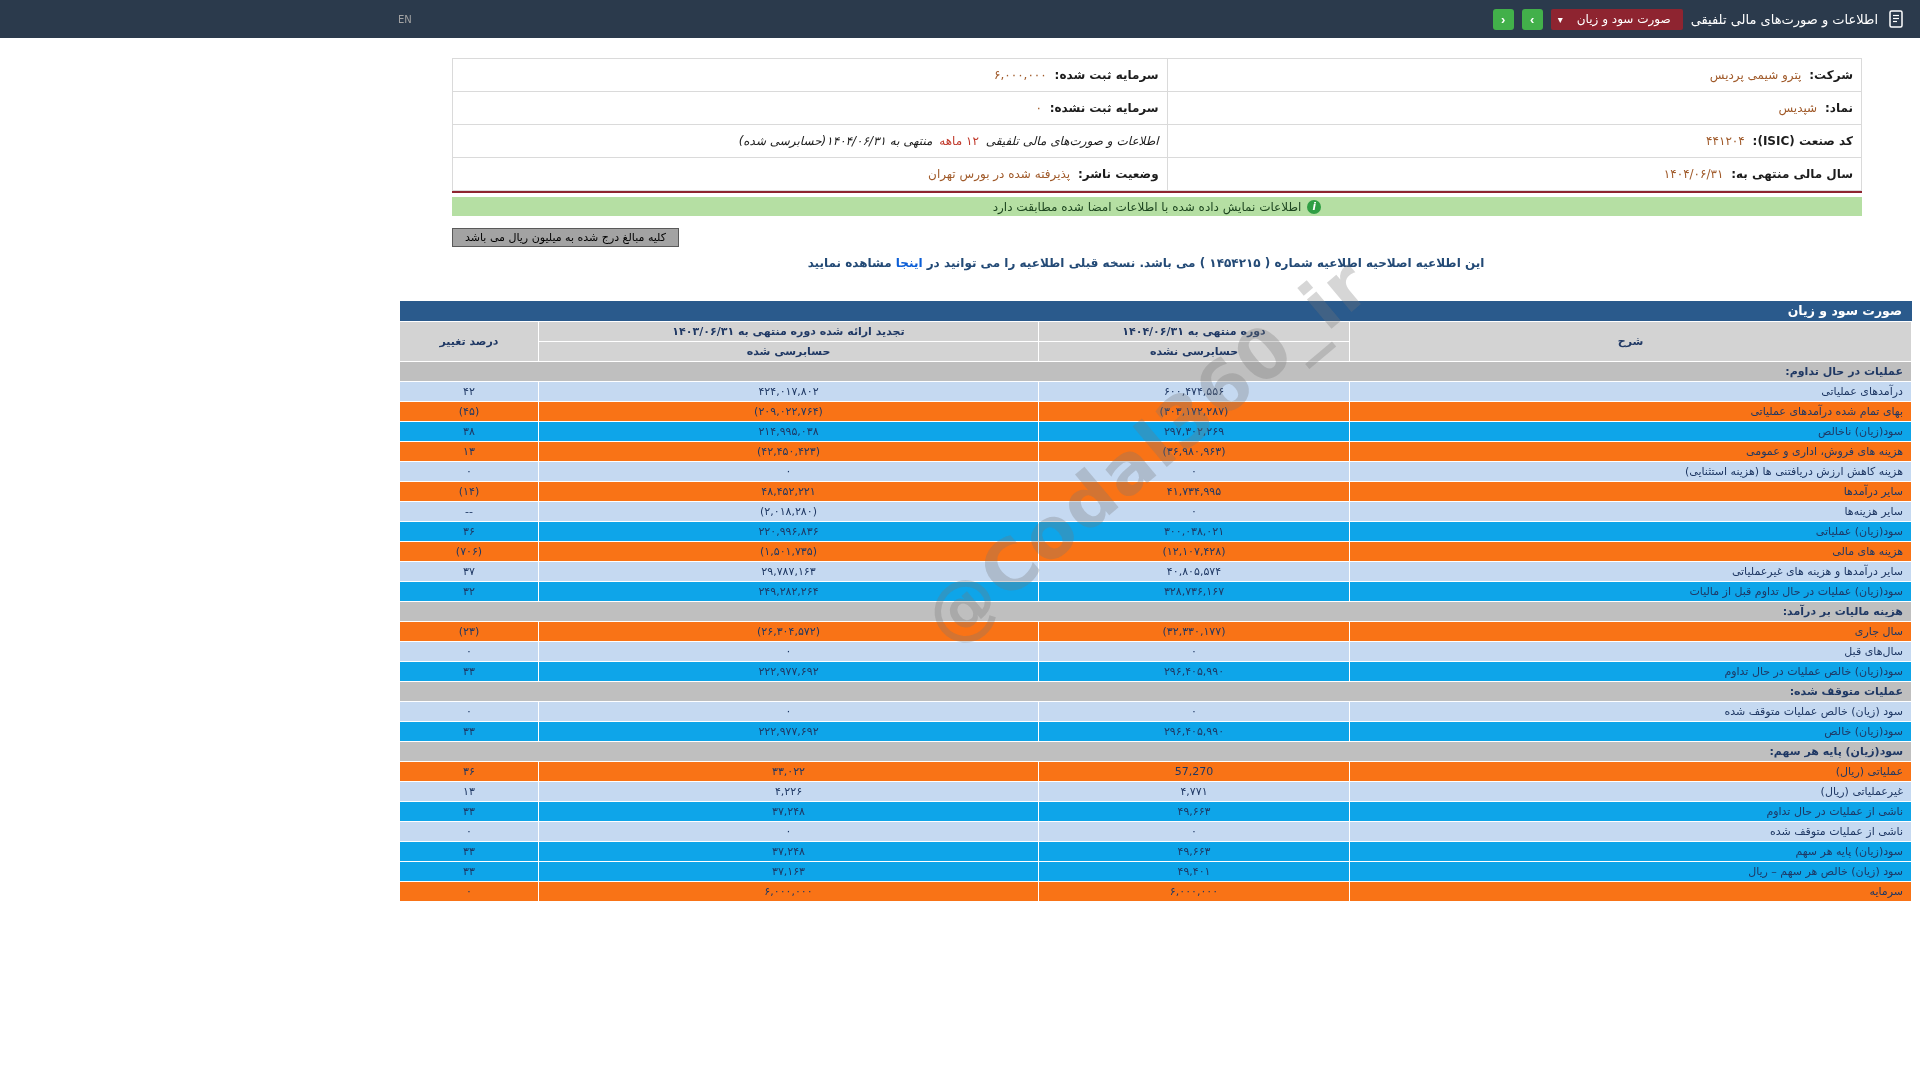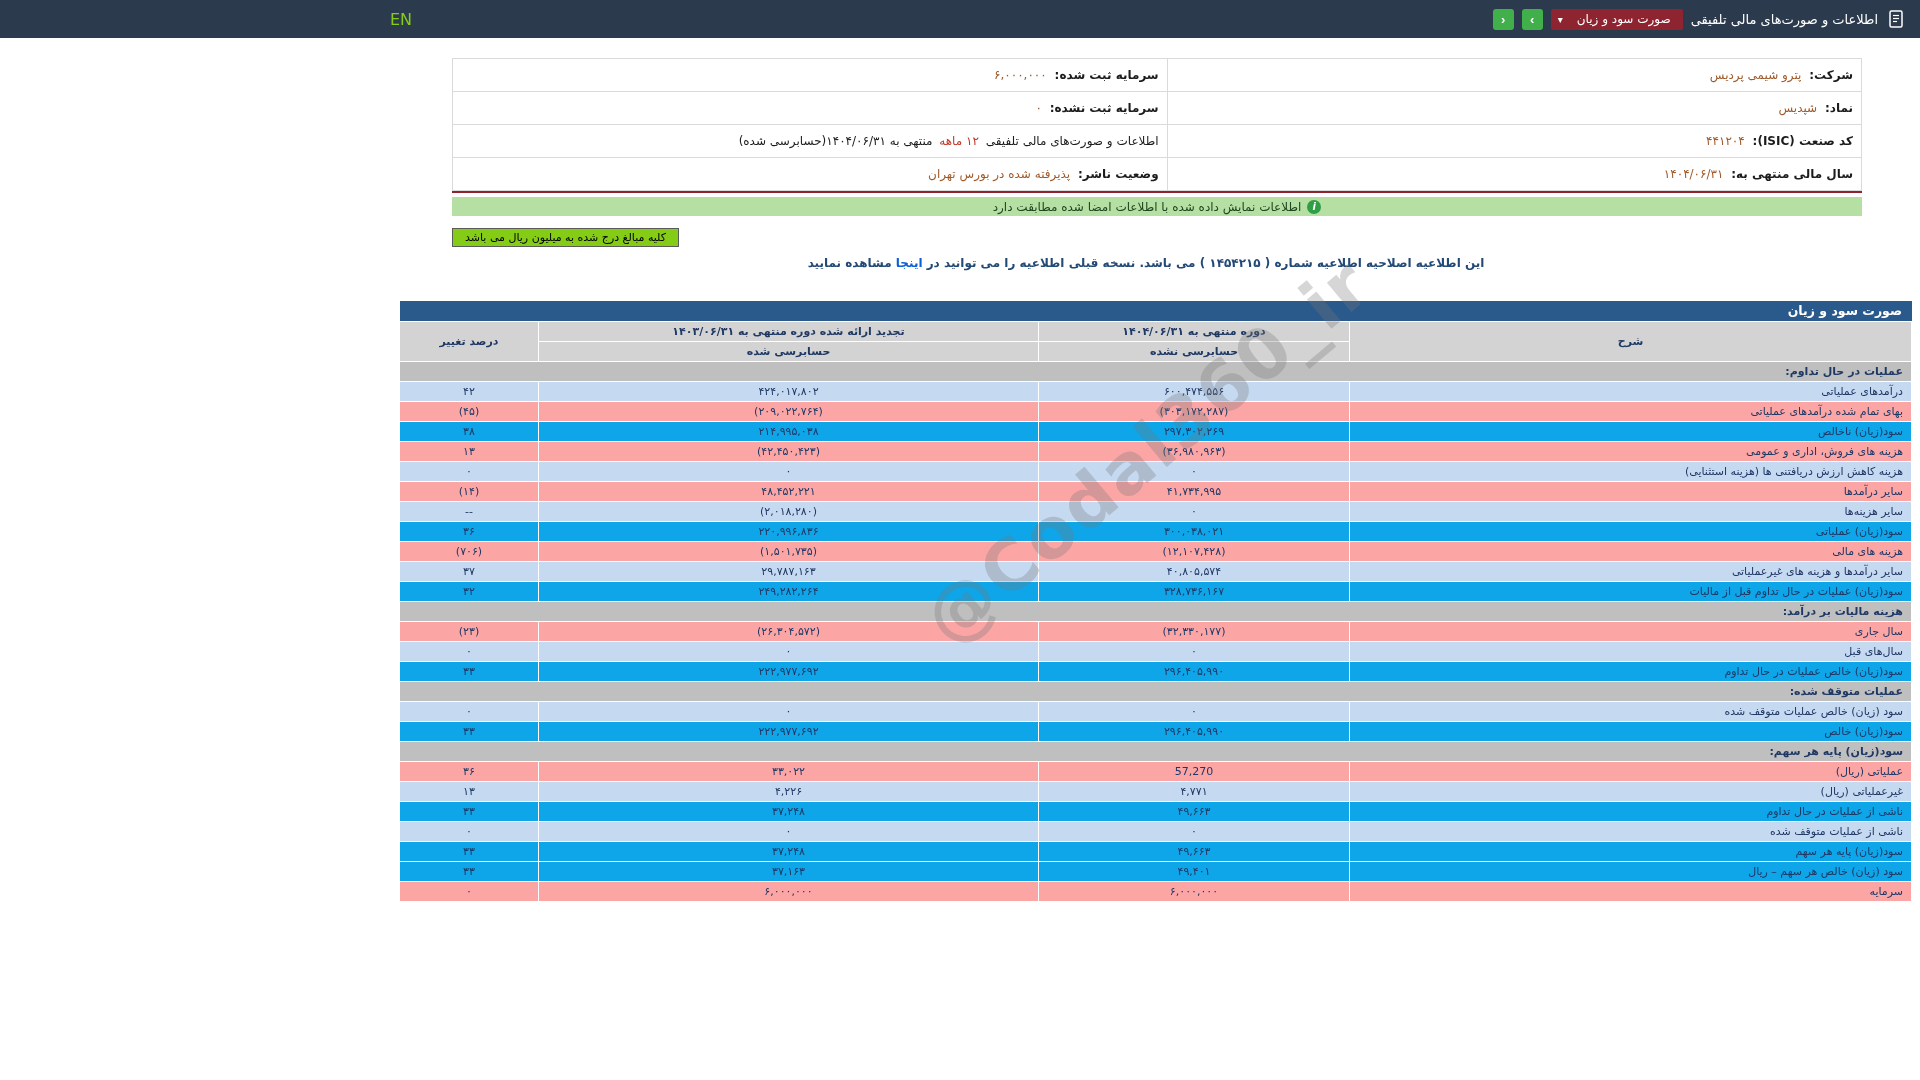--- a/index.html
+++ b/index.html
@@ -15,46 +15,46 @@
   .nav-cluster { display:flex; align-items:center; gap:8px; }
   .topbar-title { color:#ffffff; font-size:13px; }
   .statement-dropdown { position:relative; background:#8e2430; color:#ffffff; height:21px;
                         line-height:21px; padding:0 12px 0 26px; font-size:12px;
                         border-radius:2px; min-width:118px; text-align:center; cursor:pointer; }
   .dd-caret { position:absolute; left:7px; top:0; font-size:10px; color:#ffffff; }
   .nav-btn { width:21px; height:21px; border:none; background:#42b04a; color:#ffffff;
              border-radius:3px; font-size:13px; font-weight:bold; line-height:21px;
              text-align:center; cursor:pointer; padding:0; }
   .report-icon { display:inline-flex; align-items:center; }
-  .en-link { color:#84cc16; font-size:16px; text-decoration:none; cursor:pointer; }
+  .en-link { color:#a3a3a3; font-size:10px; text-decoration:none; cursor:pointer;margin-left:8px; }
 
   
   .content { width:1548px; margin-right:auto; margin-left:372px; }
 
   
   .company-wrap { width:1410px; margin:20px 58px 0 80px; border-bottom:2px solid #8e2430; }
   .company-table { width:1410px; border-collapse:collapse; font-size:12px; background:#fff; }
   .company-table td { border:1px solid #dadada; height:18px; padding:9px 8px; white-space:nowrap; }
   .ci-label { font-weight:bold; color:#1c1c1c; }
   .ci-value { color:#a05a2a; margin-right:4px; }
-  .ci-text  { color:#1c1c1c; }
+  .ci-text  { color:#1c1c1c;font-style:italic; }
   .ci-highlight { color:#c0392b; margin:0 3px; }
 
   
   .sig-banner { width:1410px; margin:4px 58px 0 80px; height:19px; background:#b5dfa3;
                 display:flex; align-items:center; justify-content:center; gap:6px;
                 font-size:12px; color:#1e4620; }
   .info-icon { width:14px; height:14px; background:#2f9e44; border-radius:50%;
                color:#ffffff; font-size:10px; font-weight:bold; font-style:italic;
                display:flex; align-items:center; justify-content:center; }
 
   
   .note-row { direction:ltr; text-align:left; margin:10px 0 0 80px; }
   .amounts-note { display:inline-block; direction:rtl; border:1px solid #5a5a5a;
-                  padding:2px 12px; font-size:11px; color:#000; background:#84cc16; }
+                  padding:2px 12px; font-size:11px; color:#000; background:#a3a3a3; }
 
   
   .correction { text-align:center; color:#234a76; font-size:12px; font-weight:bold; }
   .correction.l1 { margin-top:9px; }
   .correction.l2 { margin-top:9px; }
   .prev-link { color:#0b5ed7; cursor:pointer; }
 
   
   .stmt-wrap { position:relative; width:1512px; margin:31px 8px 0 28px; }
   .stmt-title { background:#2a5a8c; color:#ffffff; height:20px; line-height:20px;
@@ -63,21 +63,21 @@
                     font-size:11px; border:1px solid #c4c4c4; }
   .c-desc { width:562px; } .c-p1 { width:311px; } .c-p2 { width:500px; } .c-chg { width:139px; }
   table.statement thead th { background:#d3d3d3; color:#1f3864; font-weight:bold;
                              border:1px solid #ffffff; height:20px; font-size:11px; }
   table.statement tbody td { height:19px; border:1px solid #ffffff; color:#1f3864;
                              line-height:19px; }
   .cell-desc { text-align:right; padding:0 8px; }
   .cell-num  { text-align:center; }
   tr.row-blue td   { background:#c5d9f1; }
   tr.row-yellow td { background:#0ea5e9; }
-  tr.row-white td  { background:#fca5a5; border-color:#e4e4e4; }
+  tr.row-white td  { background:#f97316; border-color:#e4e4e4; }
   tr.row-section td{ background:#bfbfbf; font-weight:bold; color:#1c3a5e;padding-left:15px; }
   td.neg { color:#d24726; }
 
   .watermark { position:absolute; left:470px; top:110px; direction:ltr;
                transform:rotate(-40deg); transform-origin:center;
                font-size:70px; font-weight:bold; letter-spacing:2px;
                color:rgba(120,120,120,0.30); pointer-events:none; z-index:4; }
 </style>
 </head>
 <body>

